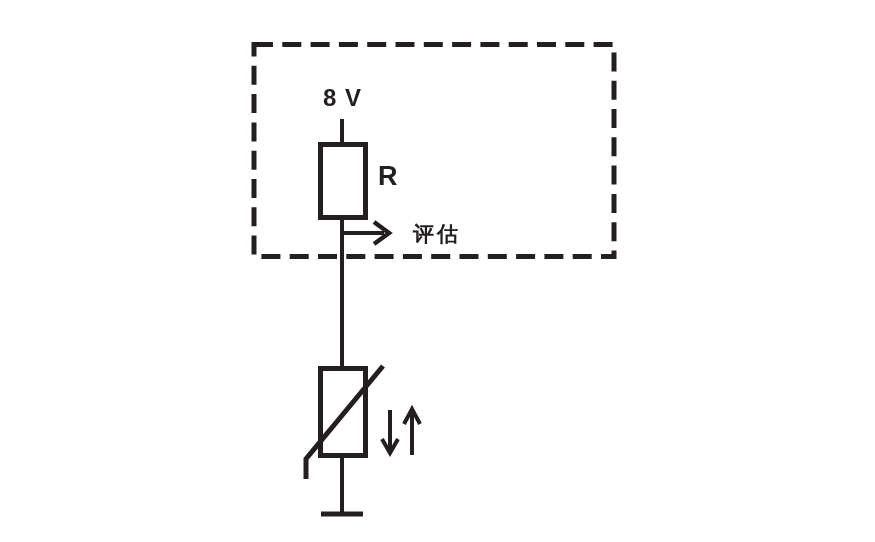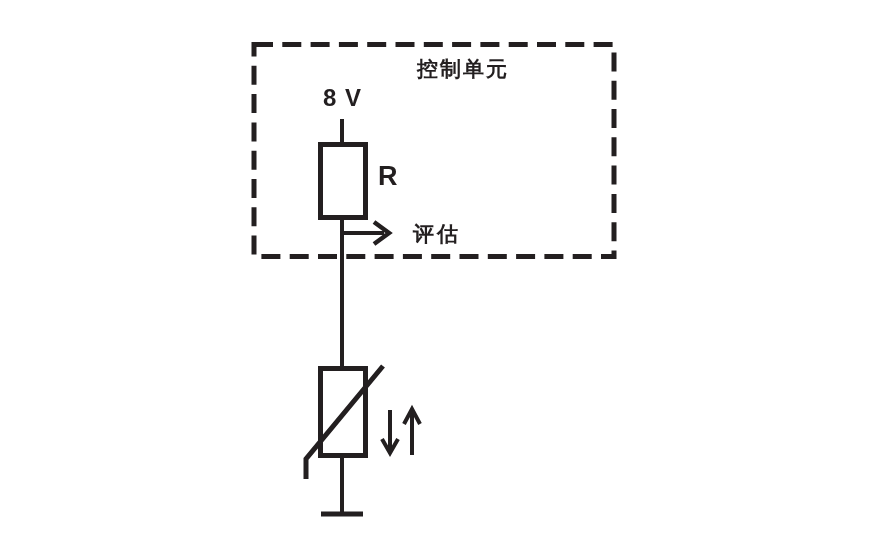--- a/index.html
+++ b/index.html
@@ -77,21 +77,20 @@
       <line x1="390" y1="410" x2="390" y2="451" stroke-width="4"></line>
       <polyline points="382,439 390,453 398,439" stroke-width="4"></polyline>
       <line x1="412" y1="455" x2="412" y2="411" stroke-width="4"></line>
       <polyline points="404,424 412,409 420,424" stroke-width="4"></polyline>
 
       <line x1="342" y1="455" x2="342" y2="512" stroke-width="4"></line>
       <line x1="321" y1="514" x2="363" y2="514" stroke-width="5"></line>
     </g>
   </svg>
 
-  <div class="label label-control-unit">控制单元</div>
 
   <div class="label label-supply">8 V</div>
 
   <div class="label label-resistor">R</div>
 
   <div class="label label-evaluation">评估</div>
 
 </div>
 
 </body></html>

